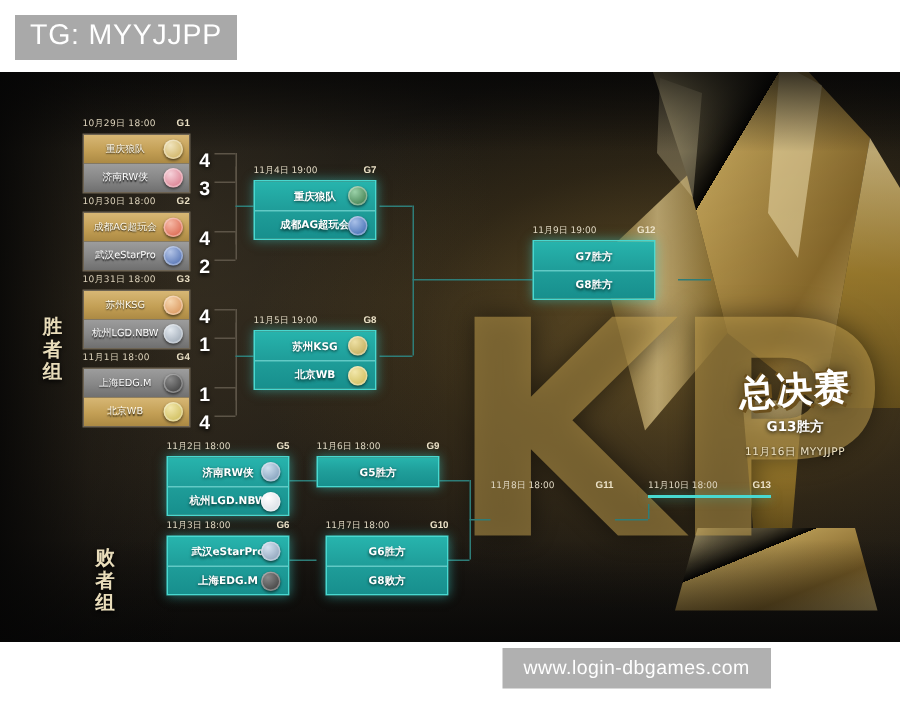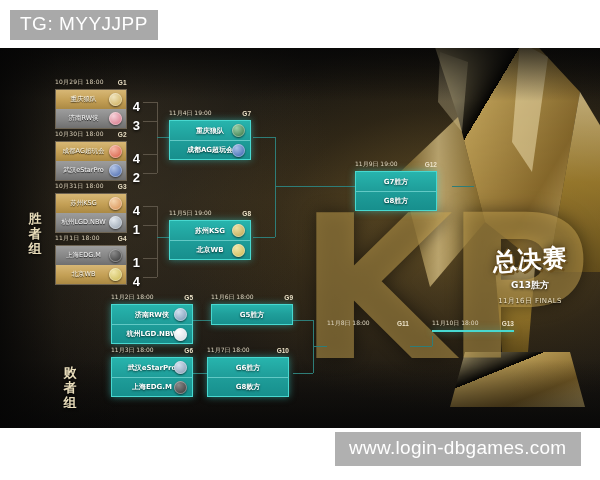--- a/index.html
+++ b/index.html
@@ -18,21 +18,21 @@
     font-size:19px;letter-spacing:.5px;
     padding:3px 10px 5px 10px;
     z-index:40;
     white-space:nowrap;
   }
 
   
   #url-watermark{
     position:absolute;left:335px;top:432px;
     background:#b0b0b0;color:#ffffff;
-    font-size:19px;letter-spacing:.3px;
+    font-size:13px;letter-spacing:.3px;
     padding:5px 14px 7px 14px;
     z-index:40;
     white-space:nowrap;
   }
 
   
   #stage{
     position:absolute;left:0;top:48px;
     width:600px;height:380px;
     overflow:hidden;
@@ -345,21 +345,21 @@
         <span class="nm">苏州KSG</span>
         <span class="logo" style="background:radial-gradient(circle at 35% 30%,#eee0a4,#b8a14a)"></span>
       </div>
       <div class="trow">
         <span class="nm">北京WB</span>
         <span class="logo" style="background:radial-gradient(circle at 35% 30%,#f2e7ab,#c7b44a)"></span>
       </div>
     </div>
   </div>
 
-  <div class="tmatch tw" style="left:355px;top:112px;">
+  <div class="tmatch tw" style="left:355px;top:101px;">
     <div class="t-head">
       <span class="t-date">11月9日 19:00</span>
       <span class="t-id">G12</span>
     </div>
     <div class="t-body">
       <div class="trow">
         <span class="nm">G7胜方</span>
       </div>
       <div class="trow">
         <span class="nm">G8胜方</span>
@@ -406,21 +406,21 @@
       <span class="t-date">11月6日 18:00</span>
       <span class="t-id">G9</span>
     </div>
     <div class="t-body">
       <div class="trow">
         <span class="nm">G5胜方</span>
       </div>
     </div>
   </div>
 
-  <div class="tmatch tw" style="left:207px;top:298px;">
+  <div class="tmatch tw" style="left:217px;top:298px;">
     <div class="t-head">
       <span class="t-date">11月7日 18:00</span>
       <span class="t-id">G10</span>
     </div>
     <div class="t-body">
       <div class="trow">
         <span class="nm">G6胜方</span>
       </div>
       <div class="trow">
         <span class="nm">G8败方</span>
@@ -440,18 +440,18 @@
       <span class="t-date">11月10日 18:00</span>
       <span class="t-id">G13</span>
     </div>
     <div class="t-body">
     </div>
   </div>
 
   <div id="finals">
     <div id="finals-title">总决赛</div>
     <div class="fin-line">G13胜方</div>
-    <div id="finals-date">11月16日 FINALS</div>
+    <div id="finals-date">11月16日 MYYJJPP</div>
   </div>
 
 </div>
 
 <div id="url-watermark">www.login-dbgames.com</div>
 
 </body></html>

